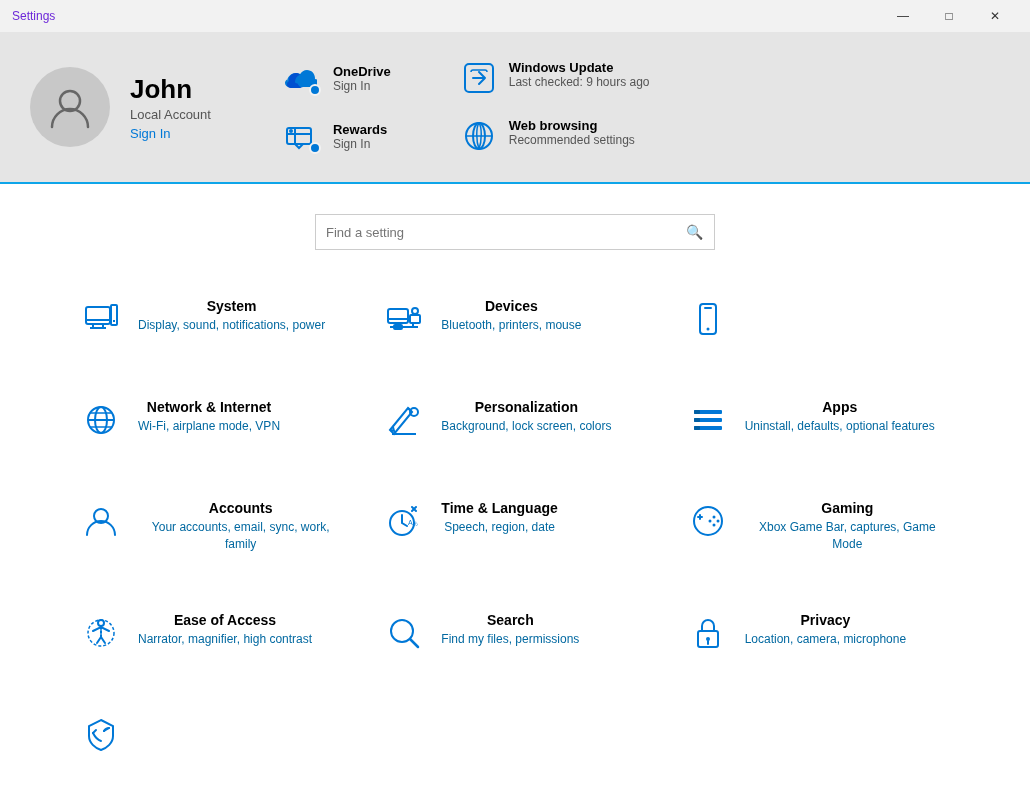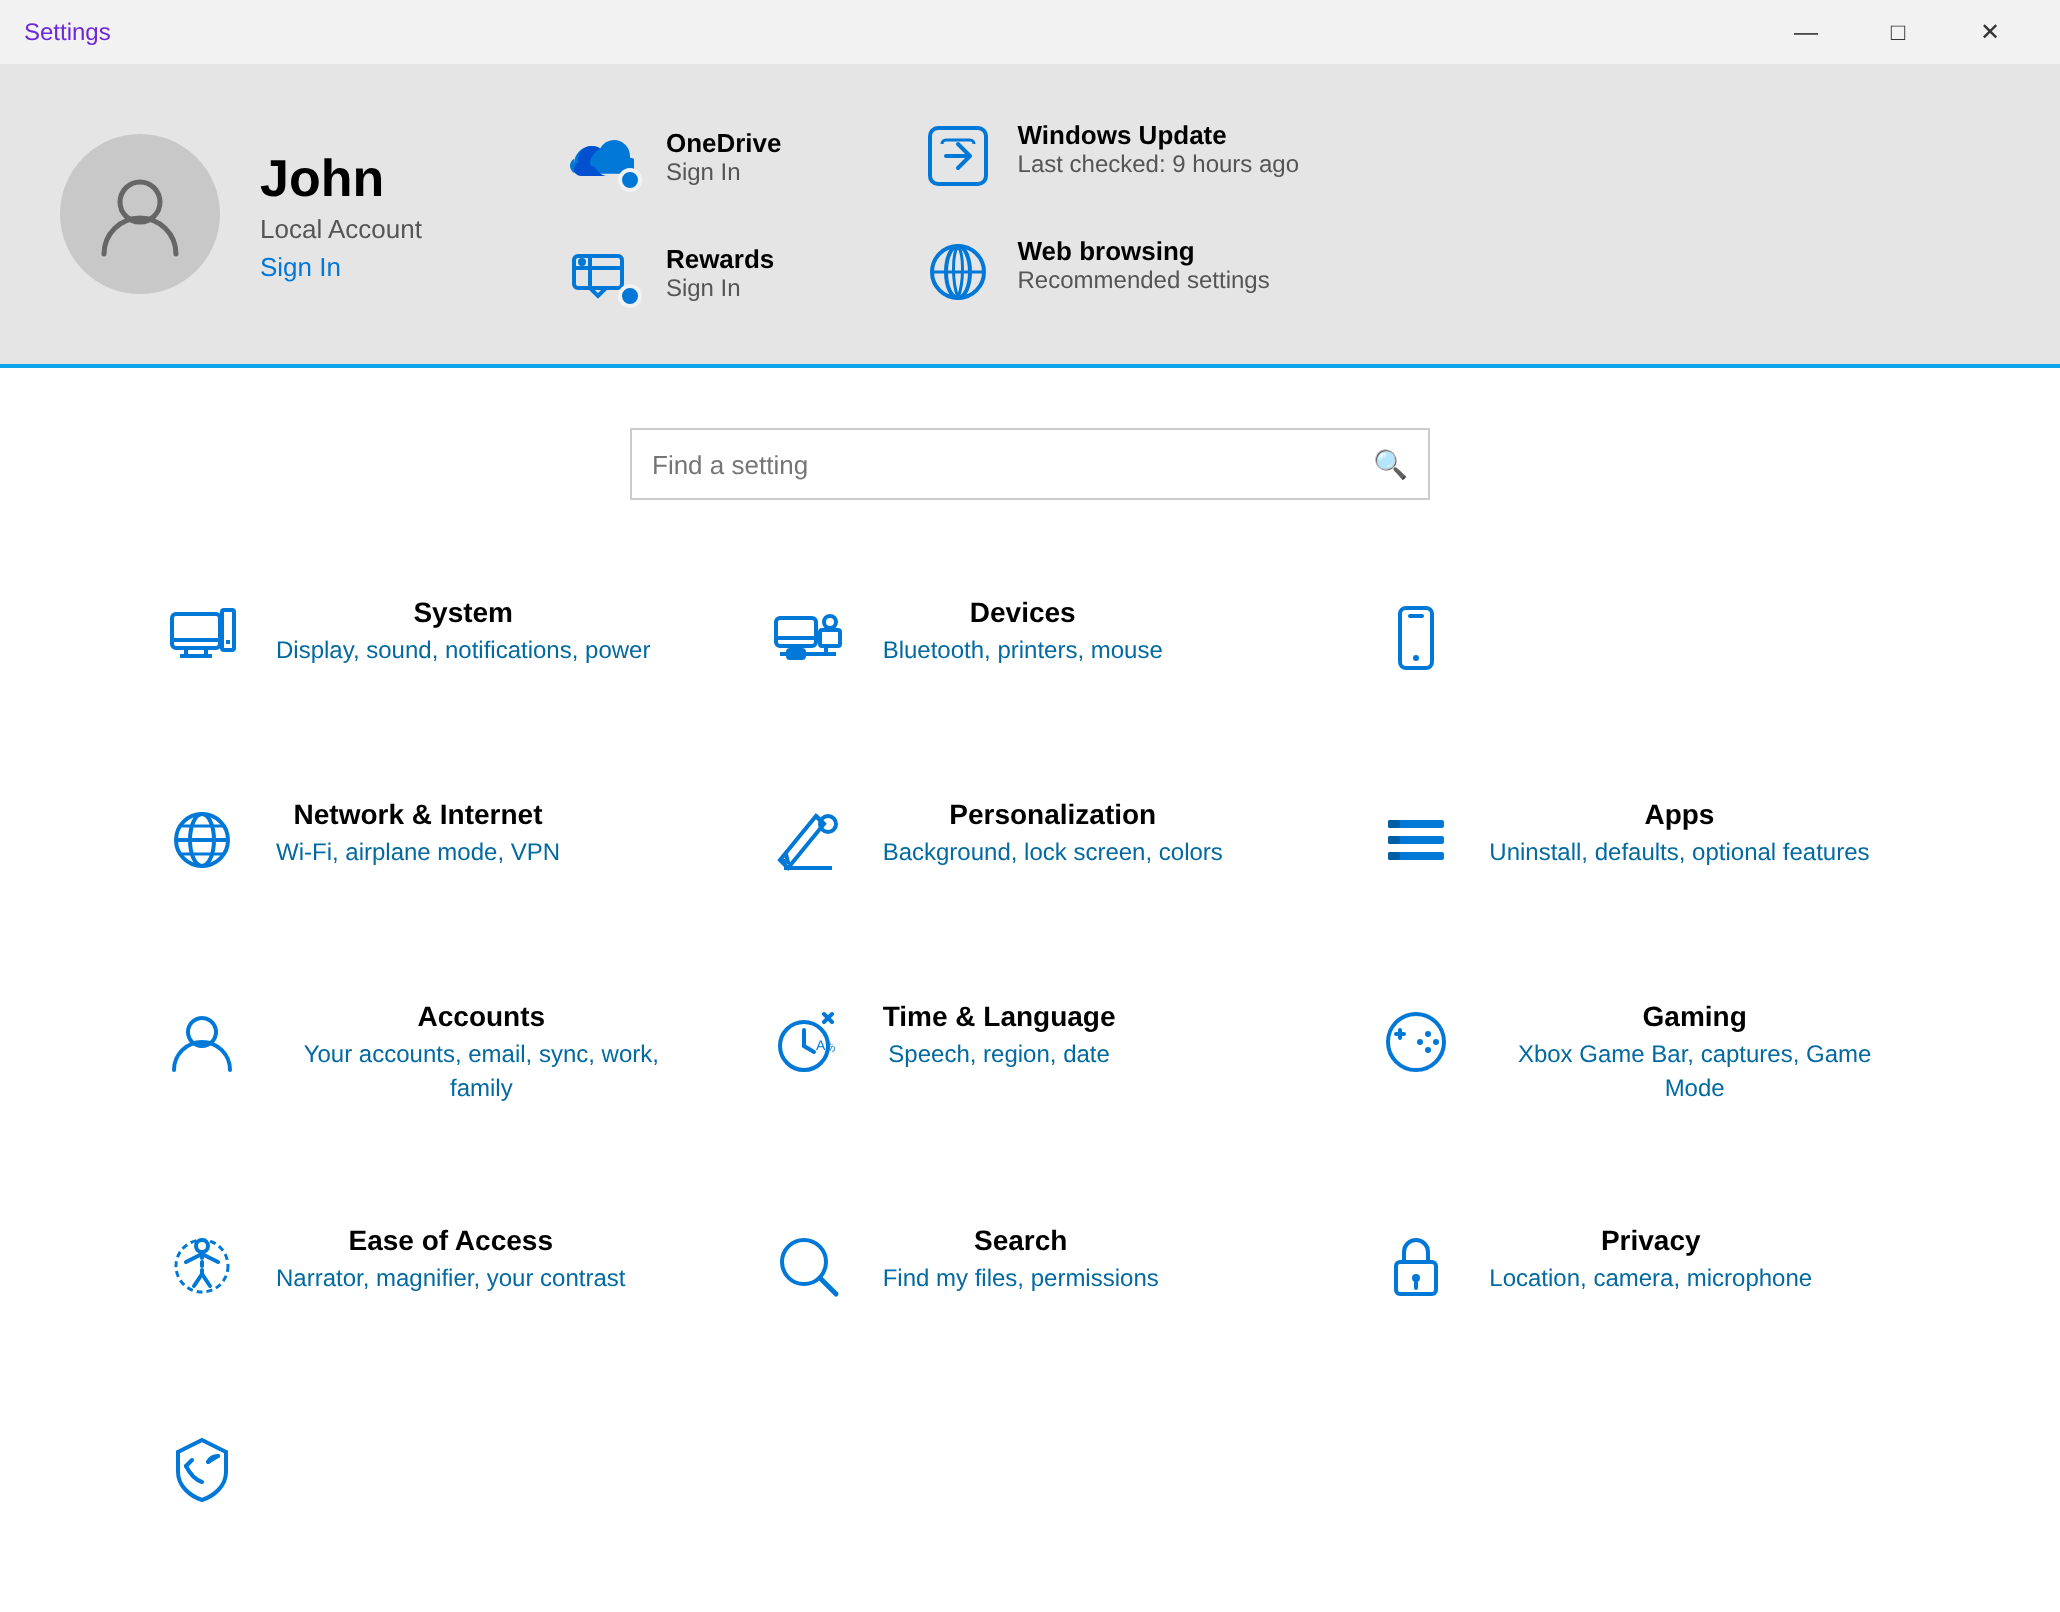--- a/index.html
+++ b/index.html
@@ -466,21 +466,21 @@
       <svg viewBox="0 0 36 36" width="36" height="36" fill="none">
         <circle cx="18" cy="8" r="3" stroke="#0078d7" stroke-width="2" fill="none"></circle>
         <path d="M18 12v10" stroke="#0078d7" stroke-width="2" stroke-linecap="round" stroke-dasharray="2 2"></path>
         <path d="M10 16l8-4 8 4" stroke="#0078d7" stroke-width="2" stroke-linecap="round"></path>
         <path d="M14 28l4-6 4 6" stroke="#0078d7" stroke-width="2" stroke-linecap="round"></path>
         <circle cx="18" cy="18" r="13" stroke="#0078d7" stroke-width="1.5" fill="none" stroke-dasharray="3 2"></circle>
       </svg>
     </div>
     <div class="setting-text">
       <div class="setting-name">Ease of Access</div>
-      <div class="setting-desc">Narrator, magnifier, your contrast</div>
+      <div class="setting-desc">Narrator, magnifier, high contrast</div>
     </div>
   </div>
 
   <div class="setting-item">
     <div class="setting-icon">
       <svg viewBox="0 0 36 36" width="36" height="36" fill="none">
         <circle cx="16" cy="16" r="11" stroke="#0078d7" stroke-width="2" fill="none"></circle>
         <path d="M24 24l8 8" stroke="#0078d7" stroke-width="2.5" stroke-linecap="round"></path>
       </svg>
     </div>

